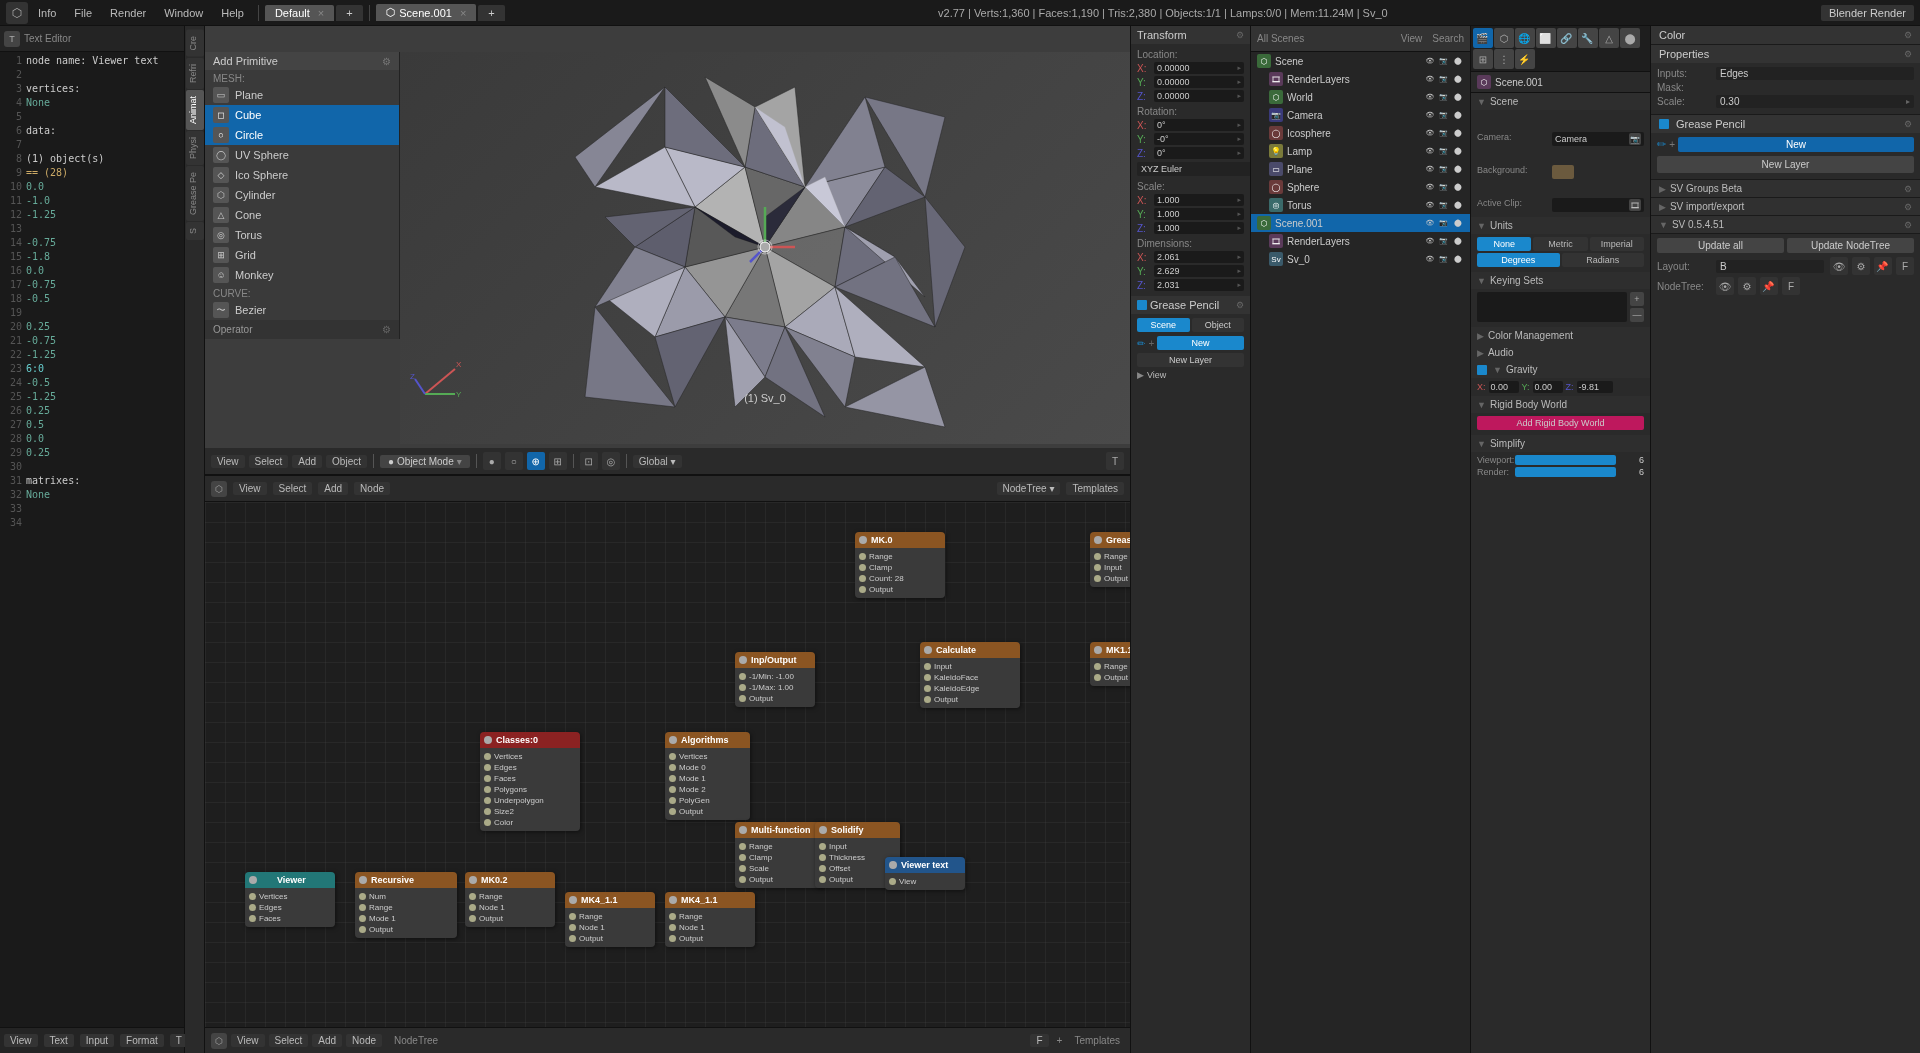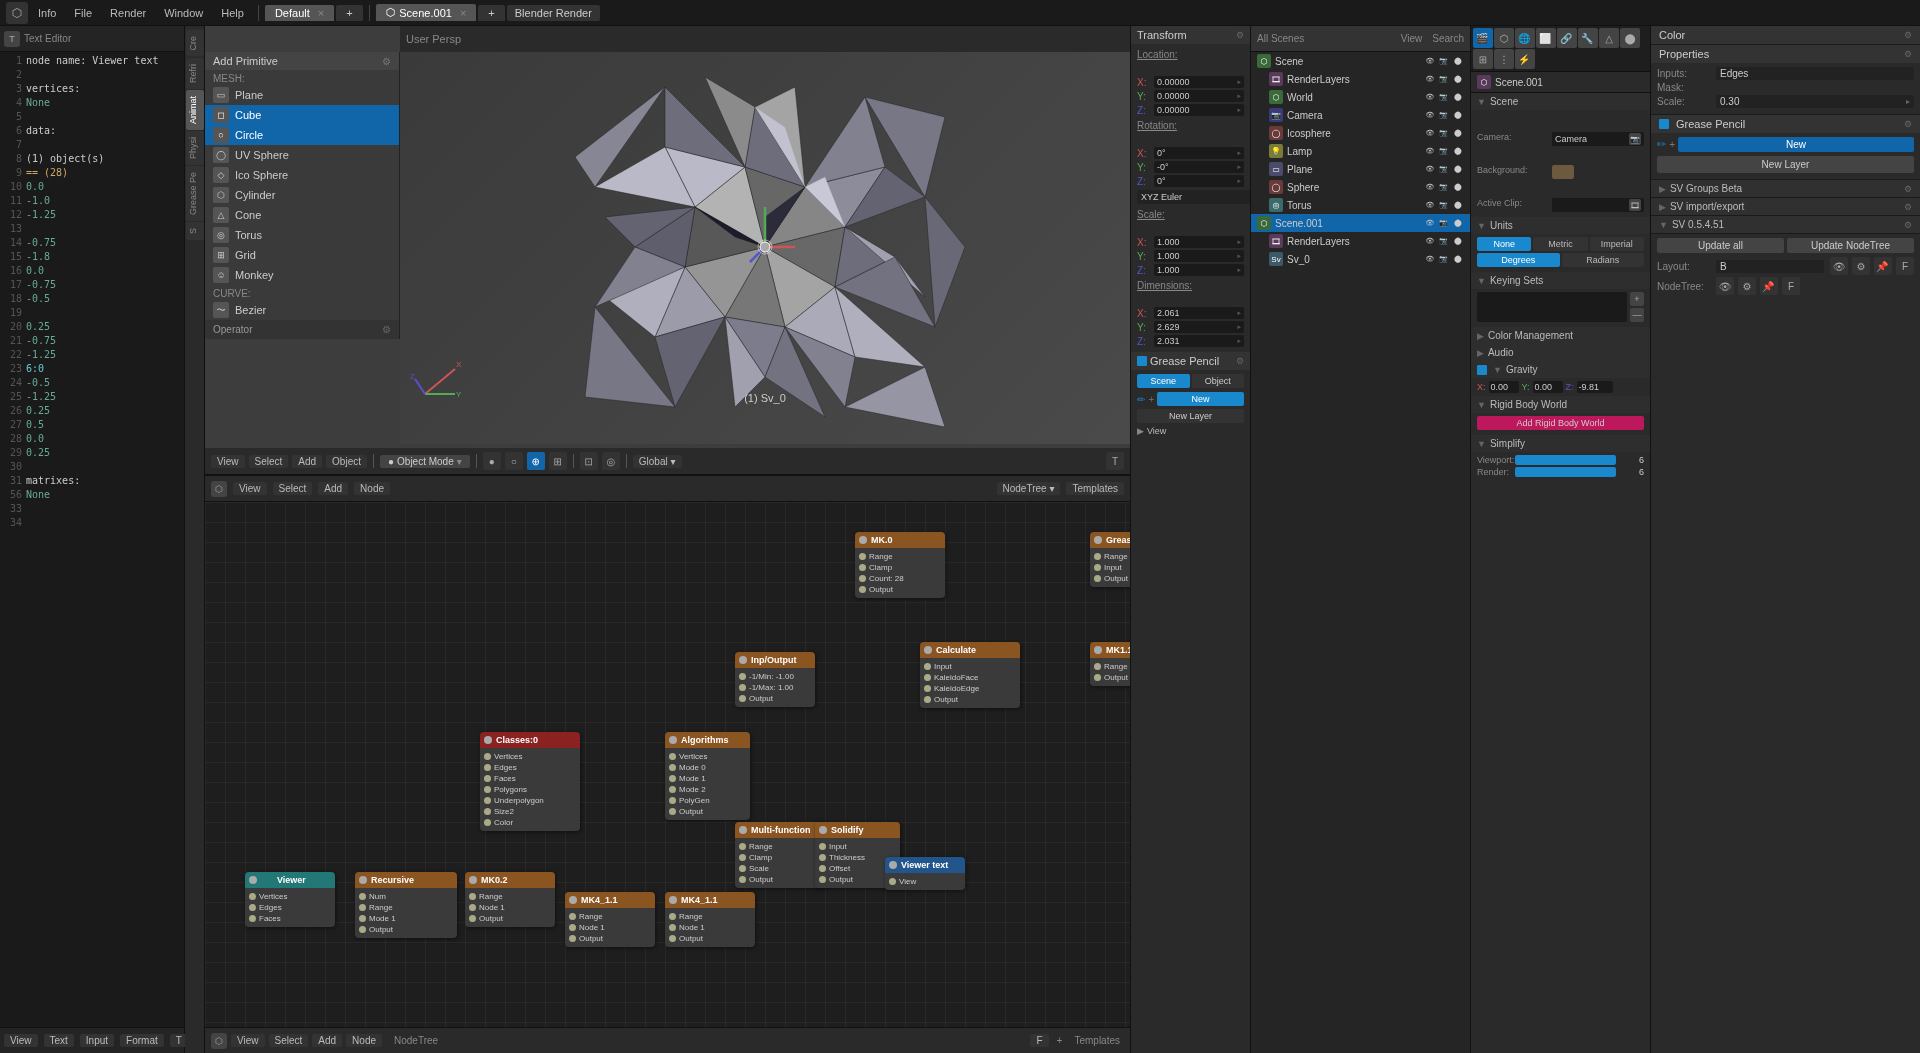--- a/index.html
+++ b/index.html
@@ -474,22 +474,21 @@
       font-size: 11px;
       color: #ccc;
       display: flex;
       align-items: center;
       justify-content: space-between;
       cursor: pointer;
     }
     .tp-section-label {
       color: #888;
       font-size: 10px;
-      padding: 3px 6px 15px;
-      text-decoration: underline;
+      padding: 3px 6px 1px;
     }
     .tp-row {
       display: flex;
       align-items: center;
       padding: 1px 6px;
       gap: 3px;
     }
     .tp-axis-label { font-size: 10px; width: 14px; }
     .tp-axis-label.x { color: #c55; }
     .tp-axis-label.y { color: #5a5; }
@@ -759,20 +758,21 @@
     <span class="close">×</span>
   </div>
   <div class="top-bar-tab">+</div>
   <div class="top-bar-separator"></div>
   <div class="top-bar-tab active">
     <span>⬡</span>
     <span>Scene.001</span>
     <span class="close">×</span>
   </div>
   <div class="top-bar-tab">+</div>
+  <div class="top-bar-status">v2.77 | Verts:1,360 | Faces:1,190 | Tris:2,380 | Objects:1/1 | Lamps:0/0 | Mem:11.24M | Sv_0</div>
   <div class="render-engine">Blender Render</div>
 </div>
 
 <div id="main-layout">
 
   <div id="left-panel">
     <div id="left-panel-header">
       <div class="top-bar-icon" style="width:16px;height:16px;font-size:9px;background:#444;">T</div>
       <span style="font-size:10px;color:#888;">Text Editor</span>
     </div>
@@ -895,21 +895,21 @@
         </div>
         <div class="text-line">
           <span class="line-num">30</span>
           <span class="line-text normal"></span>
         </div>
         <div class="text-line">
           <span class="line-num">31</span>
           <span class="line-text normal">matrixes:</span>
         </div>
         <div class="text-line">
-          <span class="line-num">56</span>
+          <span class="line-num">32</span>
           <span class="line-text green">None</span>
         </div>
         <div class="text-line">
           <span class="line-num">33</span>
           <span class="line-text normal"></span>
         </div>
         <div class="text-line">
           <span class="line-num">34</span>
           <span class="line-text normal"></span>
         </div>
@@ -988,23 +988,20 @@
         <div class="primitive-item">
           <div class="prim-icon">〜</div>
           <span>Bezier</span>
         </div>
         <div class="operator-section">
           <span>Operator</span>
           <span style="color:#666;">⚙</span>
         </div>
       </div>
 
-      <div id="viewport-header" style="left:195px;">
-        <span class="viewport-label">User Persp</span>
-      </div>
 
       <div id="viewport-canvas">
 
         <svg width="60" height="60" style="position:absolute;bottom:35px;left:10px;z-index:5;">
           <line x1="15" y1="45" x2="45" y2="20" stroke="#c55" stroke-width="2"></line>
           <line x1="15" y1="45" x2="45" y2="45" stroke="#5a5" stroke-width="2"></line>
           <line x1="15" y1="45" x2="5" y2="30" stroke="#55c" stroke-width="2"></line>
           <text x="46" y="18" fill="#c55" font-size="8">X</text>
           <text x="46" y="48" fill="#5a5" font-size="8">Y</text>
           <text x="0" y="30" fill="#55c" font-size="8">Z</text>

